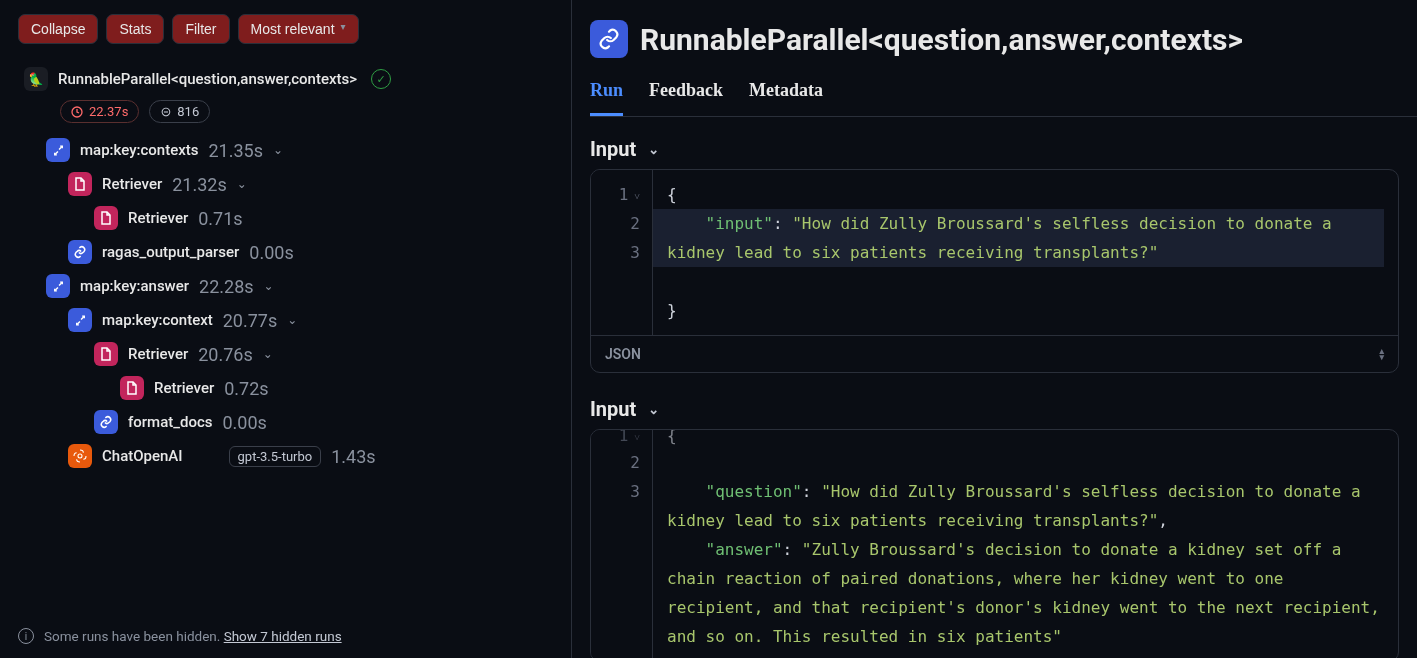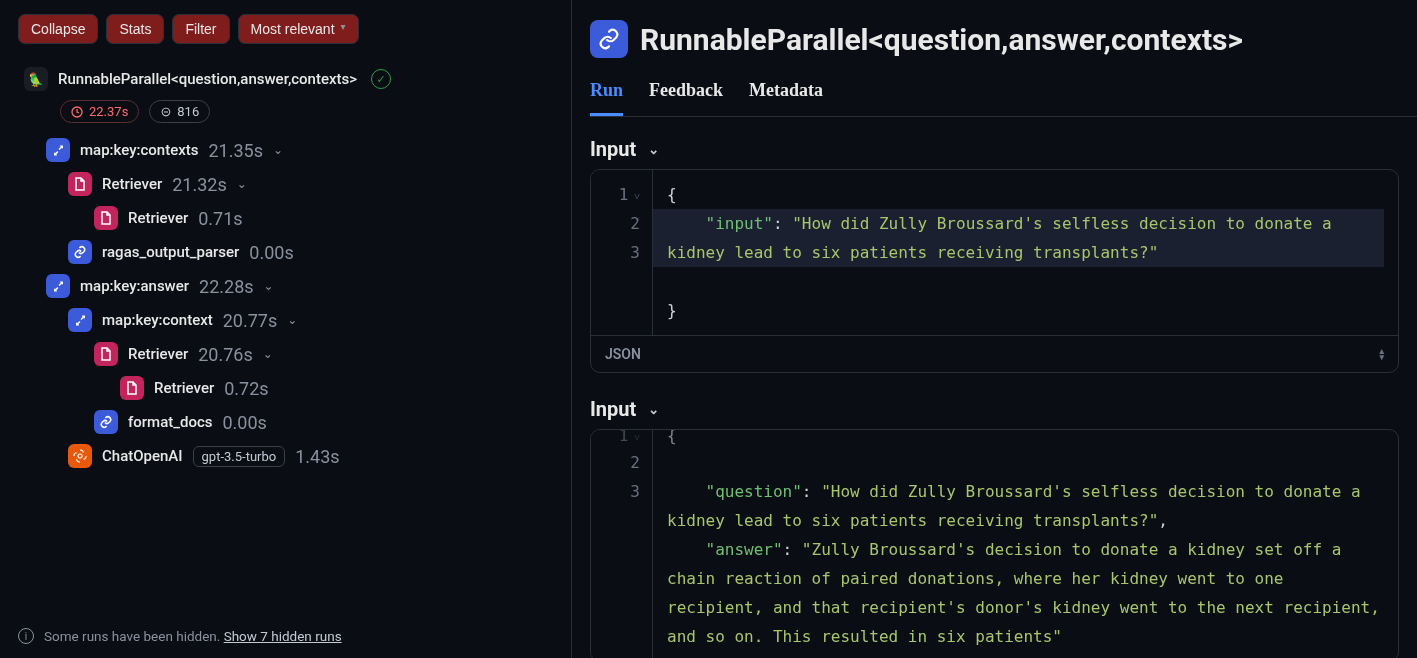--- a/index.html
+++ b/index.html
@@ -110,20 +110,21 @@
     font-size: 13px;
   }
   .pill.time { border-color: #5a2f2f; color: #ff6b6b; }
   .pill.tokens { color: #c4c9d4; }
   .model-pill {
     border: 1px solid #3a3f4a;
     border-radius: 6px;
     padding: 2px 8px;
     font-size: 13px;
     color: #c4c9d4;
+    margin-left: 36px;
   }
   .indent-1 { padding-left: 22px; }
   .indent-2 { padding-left: 44px; }
   .indent-3 { padding-left: 70px; }
   .indent-4 { padding-left: 96px; }
   .tree-row { display:flex; align-items:center; }
   .footer-note {
     display: flex; align-items: center; gap: 10px;
     padding: 10px 18px 14px 18px;
     color: #8a919e;

